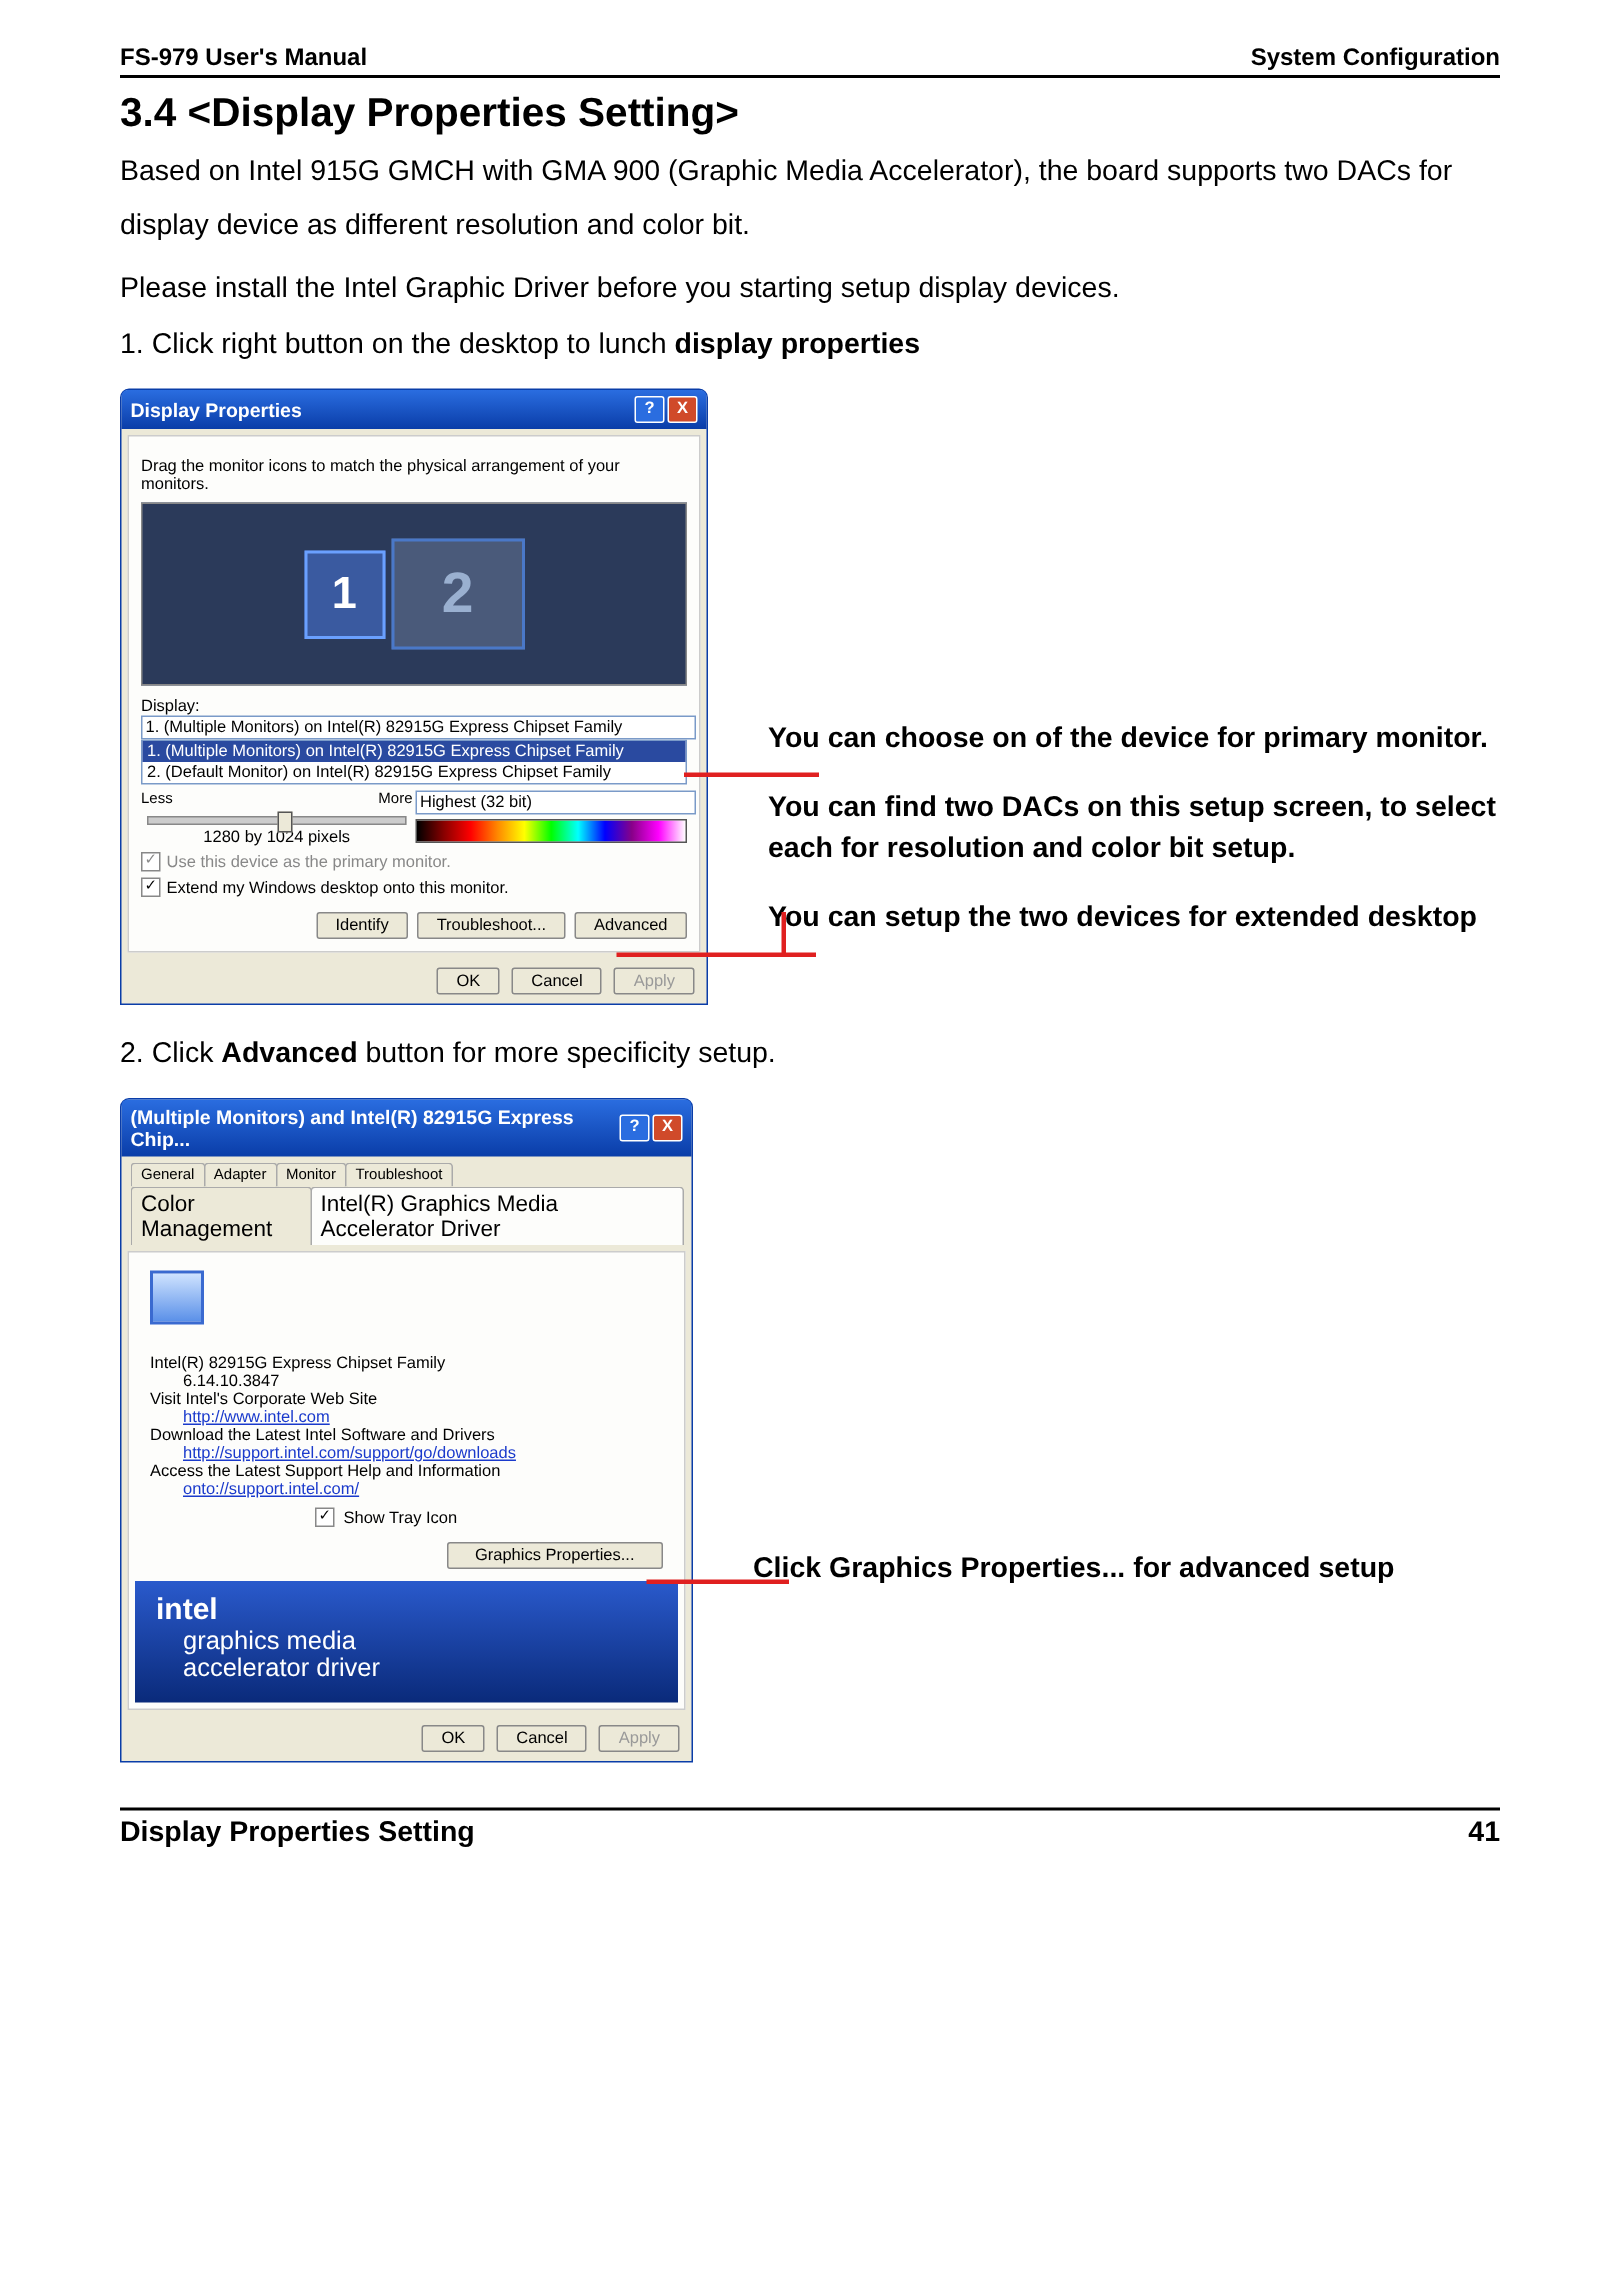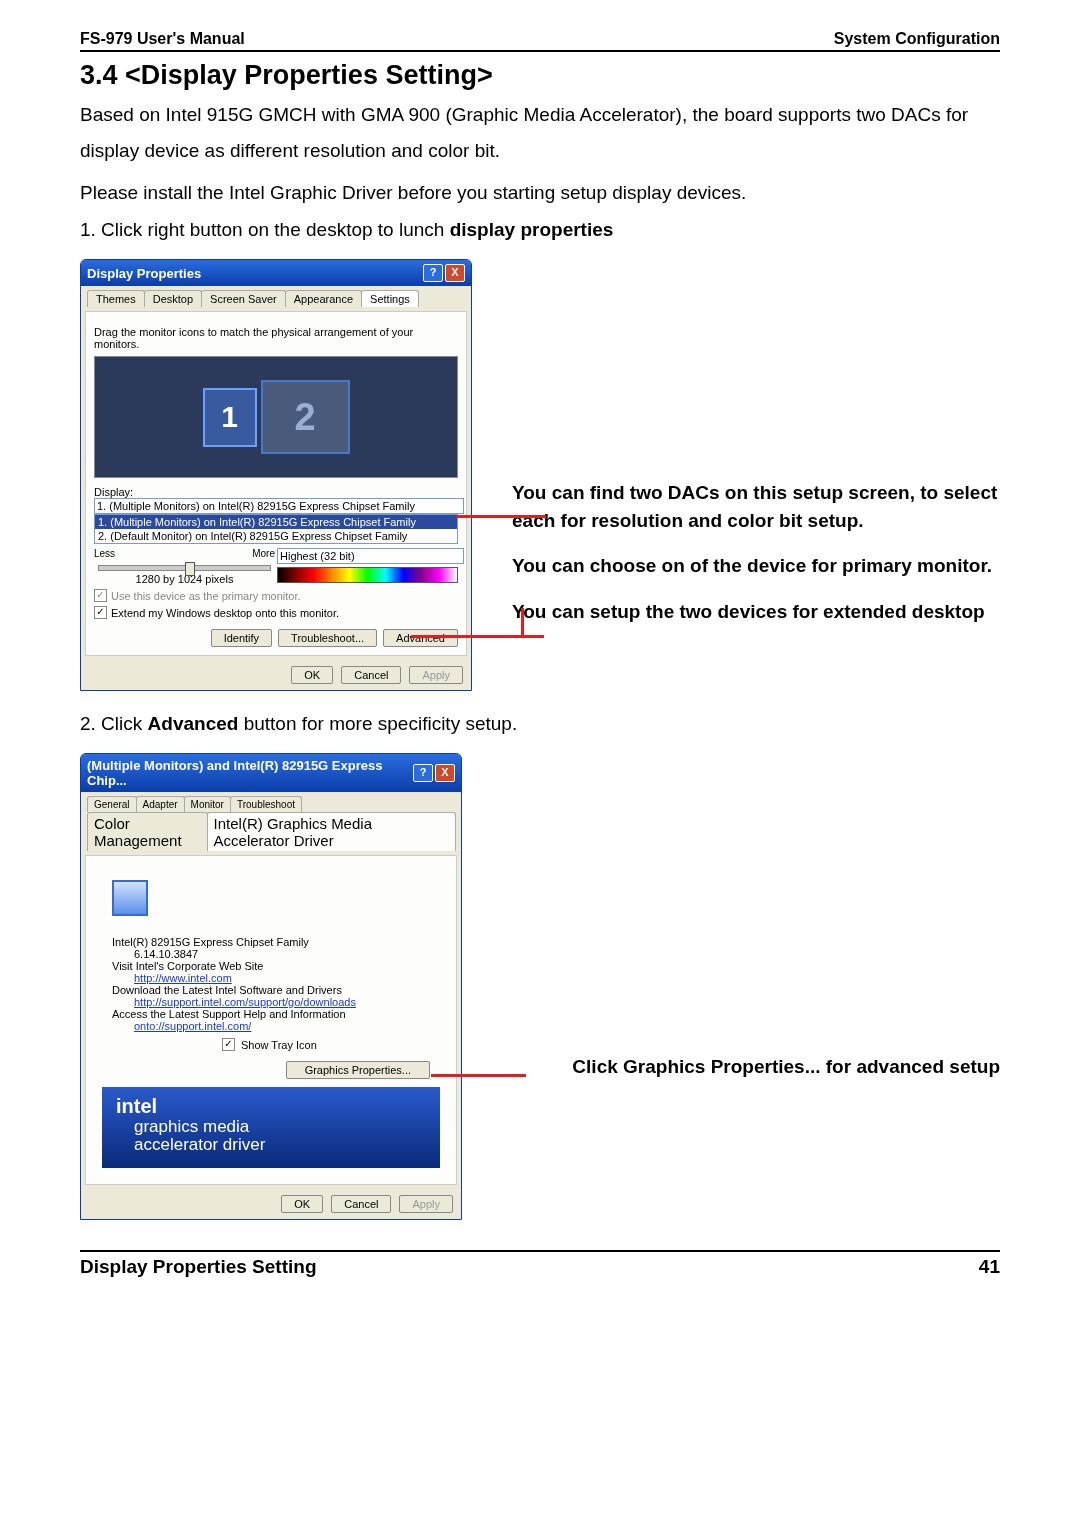--- a/index.html
+++ b/index.html
@@ -227,27 +227,20 @@
   </div>
 
   <div class="figure-row">
     <div class="xp-dialog" style="position:relative;">
       <div class="xp-title">
         <span>Display Properties</span>
         <div class="xp-title-btns">
           <div class="xp-tbtn xp-help">?</div>
           <div class="xp-tbtn xp-close">X</div>
         </div>
-      </div>
-      <div class="tabrow" style="padding:4px 6px 0 6px;">
-        <div class="tab">Themes</div>
-        <div class="tab">Desktop</div>
-        <div class="tab">Screen Saver</div>
-        <div class="tab">Appearance</div>
-        <div class="tab active">Settings</div>
       </div>
       <div class="xp-body">
         <div class="instr">Drag the monitor icons to match the physical arrangement of your monitors.</div>
         <div class="monitor-area">
           <div class="mon mon1">1</div>
           <div class="mon mon2">2</div>
         </div>
         <div class="field-label">Display:</div>
         <div class="xp-select">1. (Multiple Monitors) on Intel(R) 82915G Express Chipset Family</div>
         <div class="dropdown-open">
@@ -289,22 +282,22 @@
         <div class="xp-btn">Cancel</div>
         <div class="xp-btn disabled">Apply</div>
       </div>
 
       <div class="arrow-h" style="top:255px; left:375px; width:90px;"></div>
       <div class="arrow-v" style="top:348px; left:440px; height:30px;"></div>
       <div class="arrow-h" style="top:375px; left:330px; width:133px;"></div>
     </div>
 
     <div class="annotation-col" style="padding-top:220px;">
+      <div class="annotation-block">You can choose on of the device for primary monitor.</div>
       <div class="annotation-block">You can find two DACs on this setup screen, to select each for resolution and color bit setup.</div>
-      <div class="annotation-block">You can choose on of the device for primary monitor.</div>
       <div class="annotation-block">You can setup the two devices for extended desktop</div>
     </div>
   </div>
 
   <div class="step-text" style="margin-top:22px;">
     <span>2. Click </span><span class="bold">Advanced</span><span> button for more specificity setup.</span>
   </div>
 
   <div class="figure-row">
     <div class="xp-dialog" style="width:380px; position:relative;">
@@ -320,21 +313,21 @@
           <div class="tab">General</div>
           <div class="tab">Adapter</div>
           <div class="tab">Monitor</div>
           <div class="tab">Troubleshoot</div>
         </div>
         <div class="tabrow tabrow2b">
           <div class="tab">Color Management</div>
           <div class="tab active">Intel(R) Graphics Media Accelerator Driver</div>
         </div>
       </div>
-      <div class="xp-body" style="padding:16px;">
+      <div class="xp-body" style="padding:4px;">
         <div class="driver-body">
           <div class="sq-icon"></div>
           <div>Intel(R) 82915G Express Chipset Family</div>
           <div class="indent">6.14.10.3847</div>
           <div>Visit Intel's Corporate Web Site</div>
           <div class="indent"><span class="xp-link">http://www.intel.com</span></div>
           <div>Download the Latest Intel Software and Drivers</div>
           <div class="indent"><span class="xp-link">http://support.intel.com/support/go/downloads</span></div>
           <div>Access the Latest Support Help and Information</div>
           <div class="indent"><span class="xp-link">onto://support.intel.com/</span></div>
@@ -353,21 +346,21 @@
         </div>
       </div>
       <div class="bottom-btns">
         <div class="xp-btn">OK</div>
         <div class="xp-btn">Cancel</div>
         <div class="xp-btn disabled">Apply</div>
       </div>
       <div class="arrow-h" style="top:320px; left:350px; width:95px;"></div>
     </div>
 
-    <div class="annotation-col" style="padding-top:300px;text-align:right;">
+    <div class="annotation-col" style="padding-top:300px;">
       <div class="annotation-block">Click Graphics Properties... for advanced setup</div>
     </div>
   </div>
 
   <div class="footer-row">
     <span>Display Properties Setting</span>
     <span>41</span>
   </div>
 
 </div>

